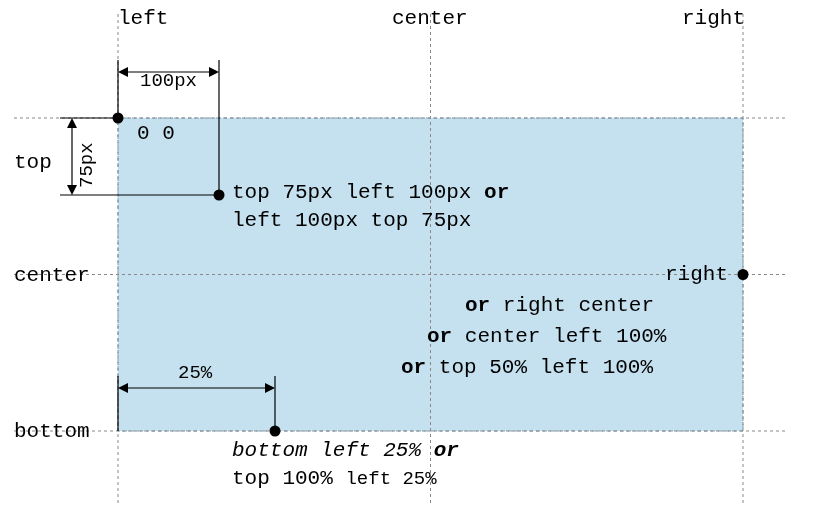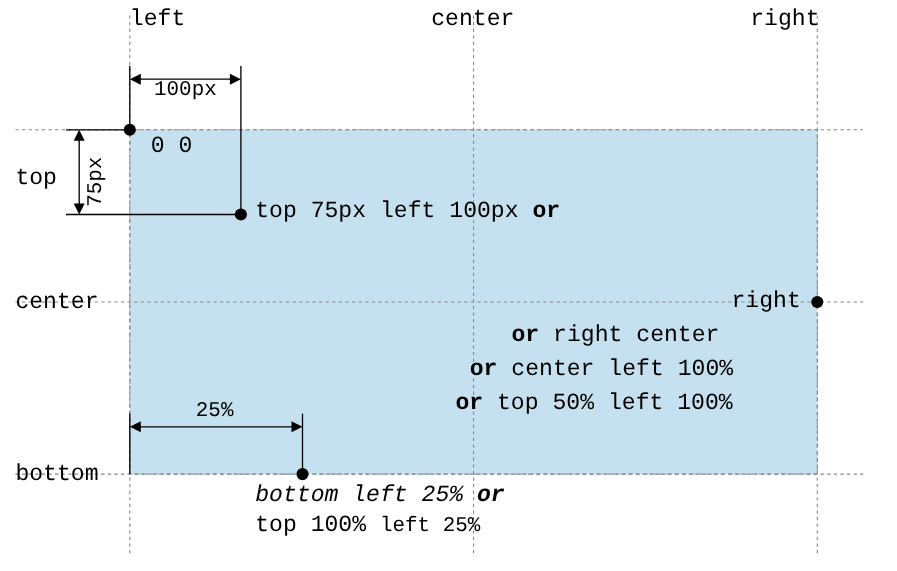--- a/index.html
+++ b/index.html
@@ -85,33 +85,36 @@
   <div class="label mono" style="left:140px; top:46px; font-size:19px;margin-top:24px;">100px</div>
   <div class="label mono" style="left:76px; top:188px; transform:rotate(-90deg); transform-origin:left top; font-size:19px;">75px</div>
   <div class="label mono" style="left:178px; top:362px; font-size:19px;">25%</div>
 
   <div class="label mono" style="left:137px; top:121px;">0 0</div>
 
   <div class="label mono" style="left:232px; top:180px;">
     <span>top 75px left 100px</span>
     <span class="bold">or</span>
   </div>
+  <div class="label mono" style="left:232px; top:208px;">
+    <span>left 100px top 75px</span>
+  </div>
 
   <div class="label mono" style="left:665px; top:262px;">
     <span>right</span>
   </div>
   <div class="label mono" style="left:465px; top:293px;">
     <span class="bold">or</span>
     <span>right center</span>
   </div>
   <div class="label mono" style="left:427px; top:324px;">
     <span class="bold">or</span>
     <span>center left 100%</span>
   </div>
-  <div class="label mono" style="left:414px; top:355px;text-align:center;">
+  <div class="label mono" style="left:401px; top:355px;text-align:center;">
     <span class="bold">or</span>
     <span>top 50% left 100%</span>
   </div>
 
   <div class="label mono" style="left:232px; top:438px;font-style:italic;">
     <span>bottom left 25%</span>
     <span class="bold">or</span>
   </div>
   <div class="label" style="left:232px; top:466px;">
     <span class="mono">top 100%</span>

